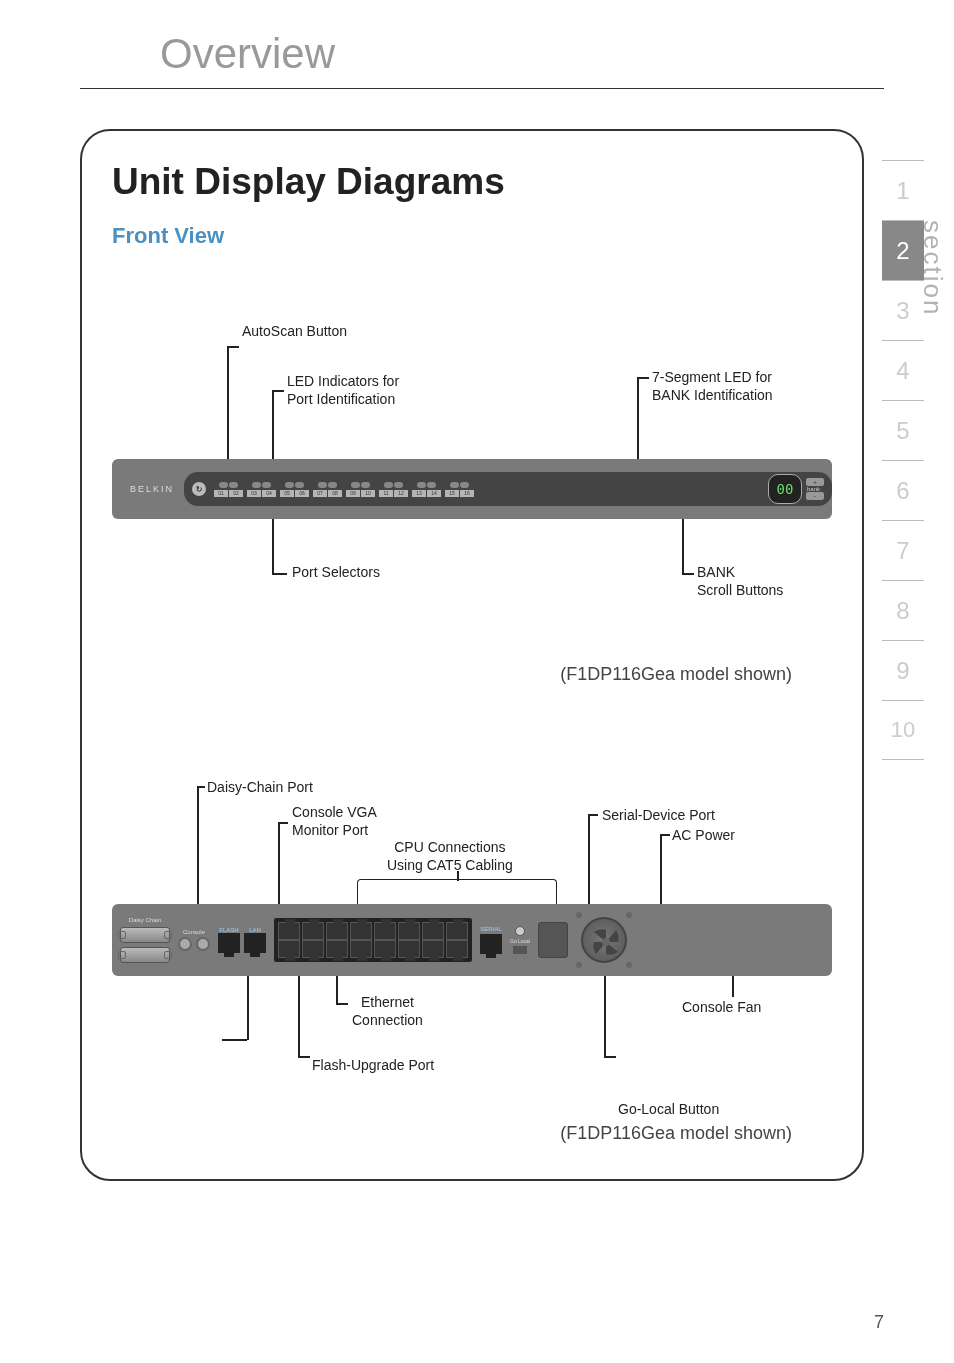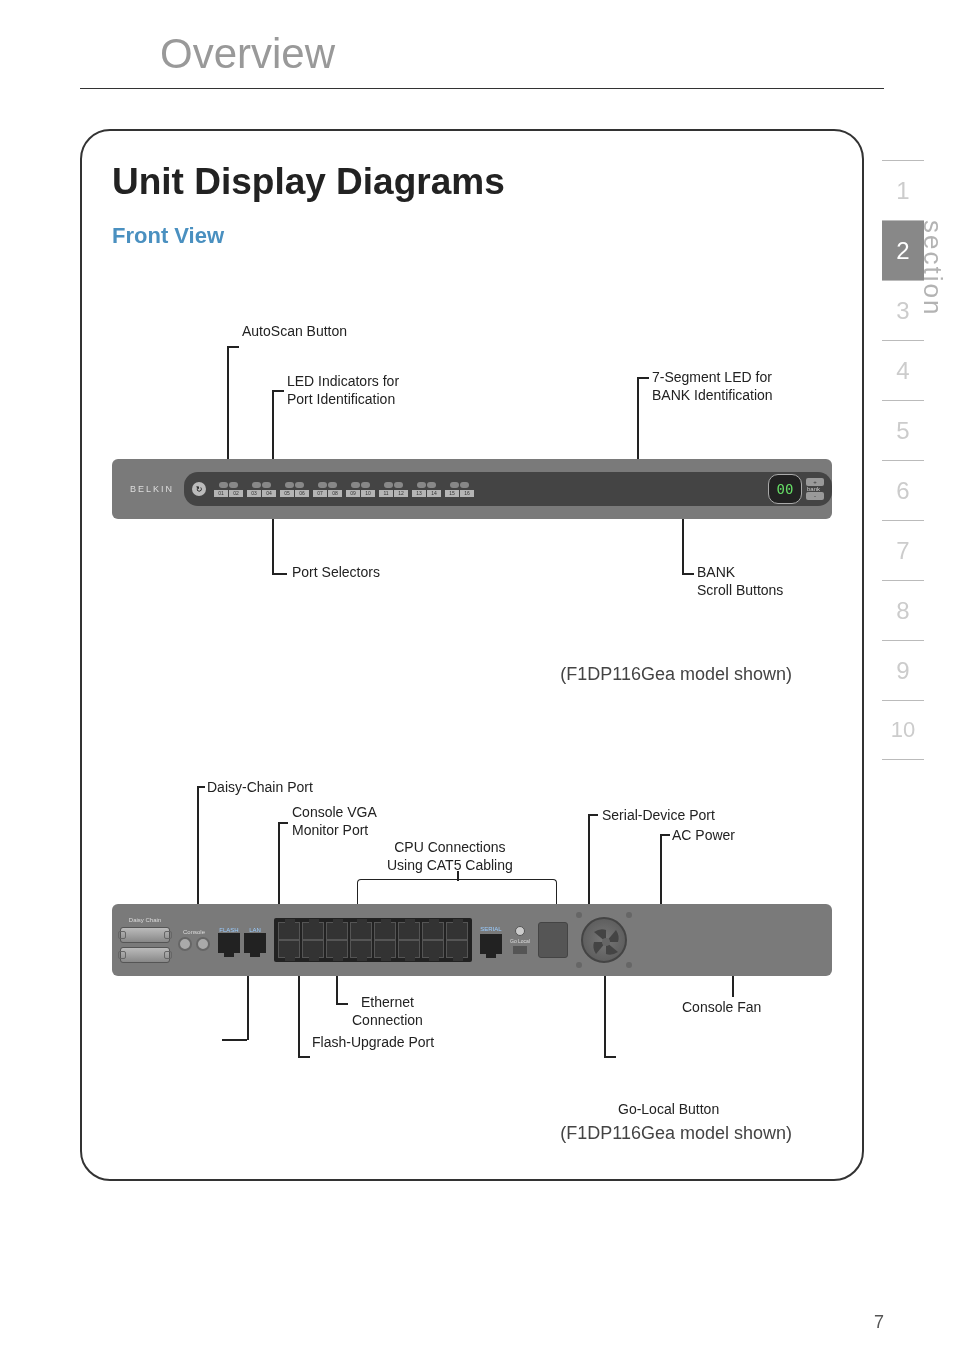--- a/index.html
+++ b/index.html
@@ -501,21 +501,21 @@
 Connection</div>
     <div class="leader leader-v" style="left:224px; top:215px; height:40px;"></div>
     <div class="leader leader-h" style="left:224px; top:254px; width:12px;"></div>
 
     <div class="label" style="left:570px; top:250px;">Console Fan</div>
     <div class="leader leader-v" style="left:620px; top:218px; height:30px;"></div>
 
     <div class="leader leader-v" style="left:135px; top:220px; height:71px;"></div>
     <div class="leader leader-h" style="left:110px; top:290px; width:25px;"></div>
 
-    <div class="label" style="left:200px; top:285px;">Flash-Upgrade Port</div>
+    <div class="label" style="left:200px; top:308px;">Flash-Upgrade Port</div>
     <div class="leader leader-v" style="left:186px; top:215px; height:93px;"></div>
     <div class="leader leader-h" style="left:186px; top:307px; width:12px;"></div>
 
     <div class="label" style="left:506px; top:312px;margin-top:40px;">Go-Local Button</div>
     <div class="leader leader-v" style="left:492px; top:215px; height:93px;"></div>
     <div class="leader leader-h" style="left:492px; top:307px; width:12px;"></div>
 
     <div class="device-back">
       <div class="vga-stack">
         <div class="dc-label">Daisy Chain</div>

